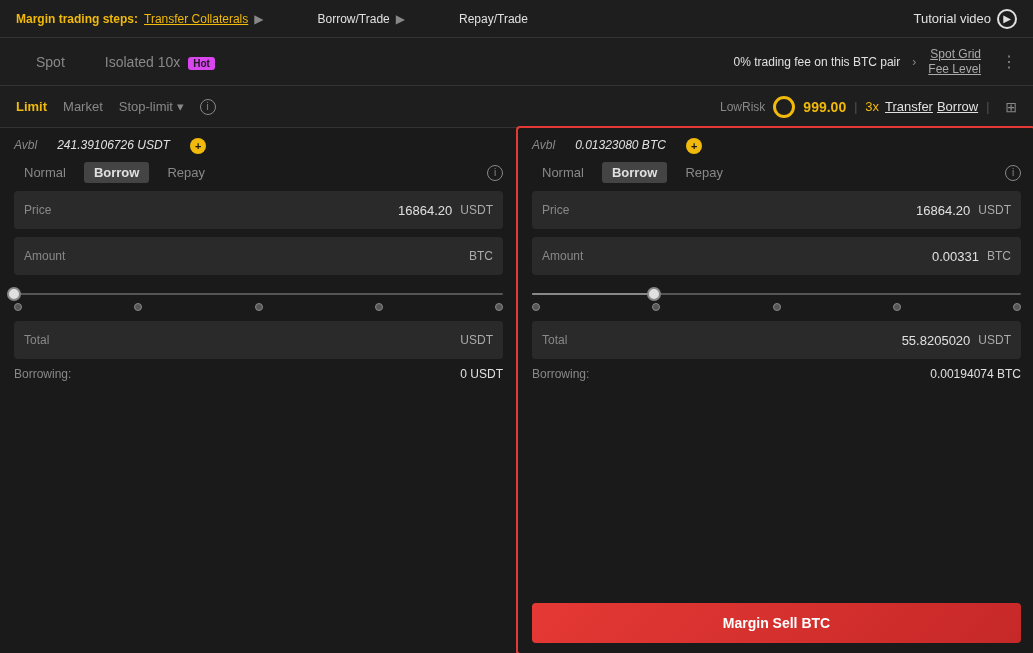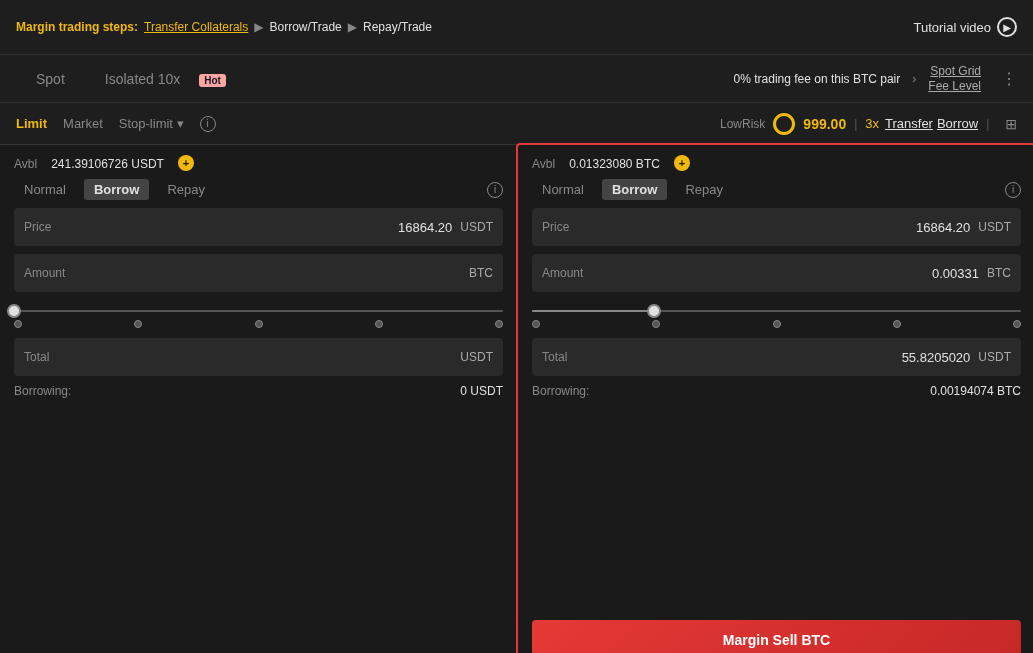--- a/index.html
+++ b/index.html
@@ -13,32 +13,32 @@
       font-size: 13px;
     }
 
     .top-bar {
       background: #1e1e1e;
       padding: 6px 16px;
       display: flex;
       align-items: center;
       justify-content: space-between;
       border-bottom: 1px solid #333;
-      height: 55px;
+      height: 38px;
     }
     .top-bar-left {
       display: flex;
       align-items: center;
       gap: 6px;
       font-size: 12px;
     }
     .top-bar-left .label { color: #f0b90b; font-weight: 600; }
     .top-bar-left .step { color: #888; }
     .top-bar-left .arrow { color: #888; }
-    .top-bar-left .active-step { color: #e0e0e0; }
+    .top-bar-left .active-step { color: #e0e0e0; margin-left: 48px; }
     .tutorial-btn {
       display: flex; align-items: center; gap: 6px;
       color: #e0e0e0; font-size: 13px; cursor: pointer;
     }
     .tutorial-icon {
       width: 20px; height: 20px; border: 2px solid #e0e0e0;
       border-radius: 50%; display: flex; align-items: center; justify-content: center;
       font-size: 10px;
     }
 
@@ -61,27 +61,27 @@
       outline: none;
     }
     .mode-btn.active {
       color: #e0e0e0;
       font-weight: 700;
       background: #2a2a2a;
       border: 2px solid #f0b90b;
       border-radius: 4px;
     }
     .mode-btn .badge {
-      background: #fca5a5;
+      background: #d946ef;
       color: #1a1a1a;
       font-size: 10px;
       font-weight: 700;
       padding: 1px 5px;
       border-radius: 3px;
-      margin-left: 15px;
+      margin-left: 4px;
     }
     .mode-multiplier { color: #f0b90b; font-weight: 700; margin-left: 4px; }
 
     .promo-area {
       margin-left: auto;
       display: flex;
       align-items: center;
       gap: 12px;
       font-size: 12px;
       color: #aaa;
@@ -155,24 +155,25 @@
     .panel:last-child { border-right: none; }
 
     .panel-right-outline {
       border: 2px solid #e53935;
       border-radius: 4px;
       margin: -2px;
     }
 
     .avbl-row {
       display: flex;
-      align-items: flex-end;
-      gap: 14px;
+      align-items: flex-start;
+      gap: 20px;
       font-size: 12px;
       color: #888;
+      font-style: italic;
     }
     .avbl-row .val { color: #e0e0e0; }
     .plus-btn {
       width: 16px; height: 16px; border-radius: 50%;
       background: #f0b90b; color: #1a1a1a;
       display: inline-flex; align-items: center; justify-content: center;
       font-size: 11px; font-weight: 700; cursor: pointer;
     }
 
     .tab-row {

